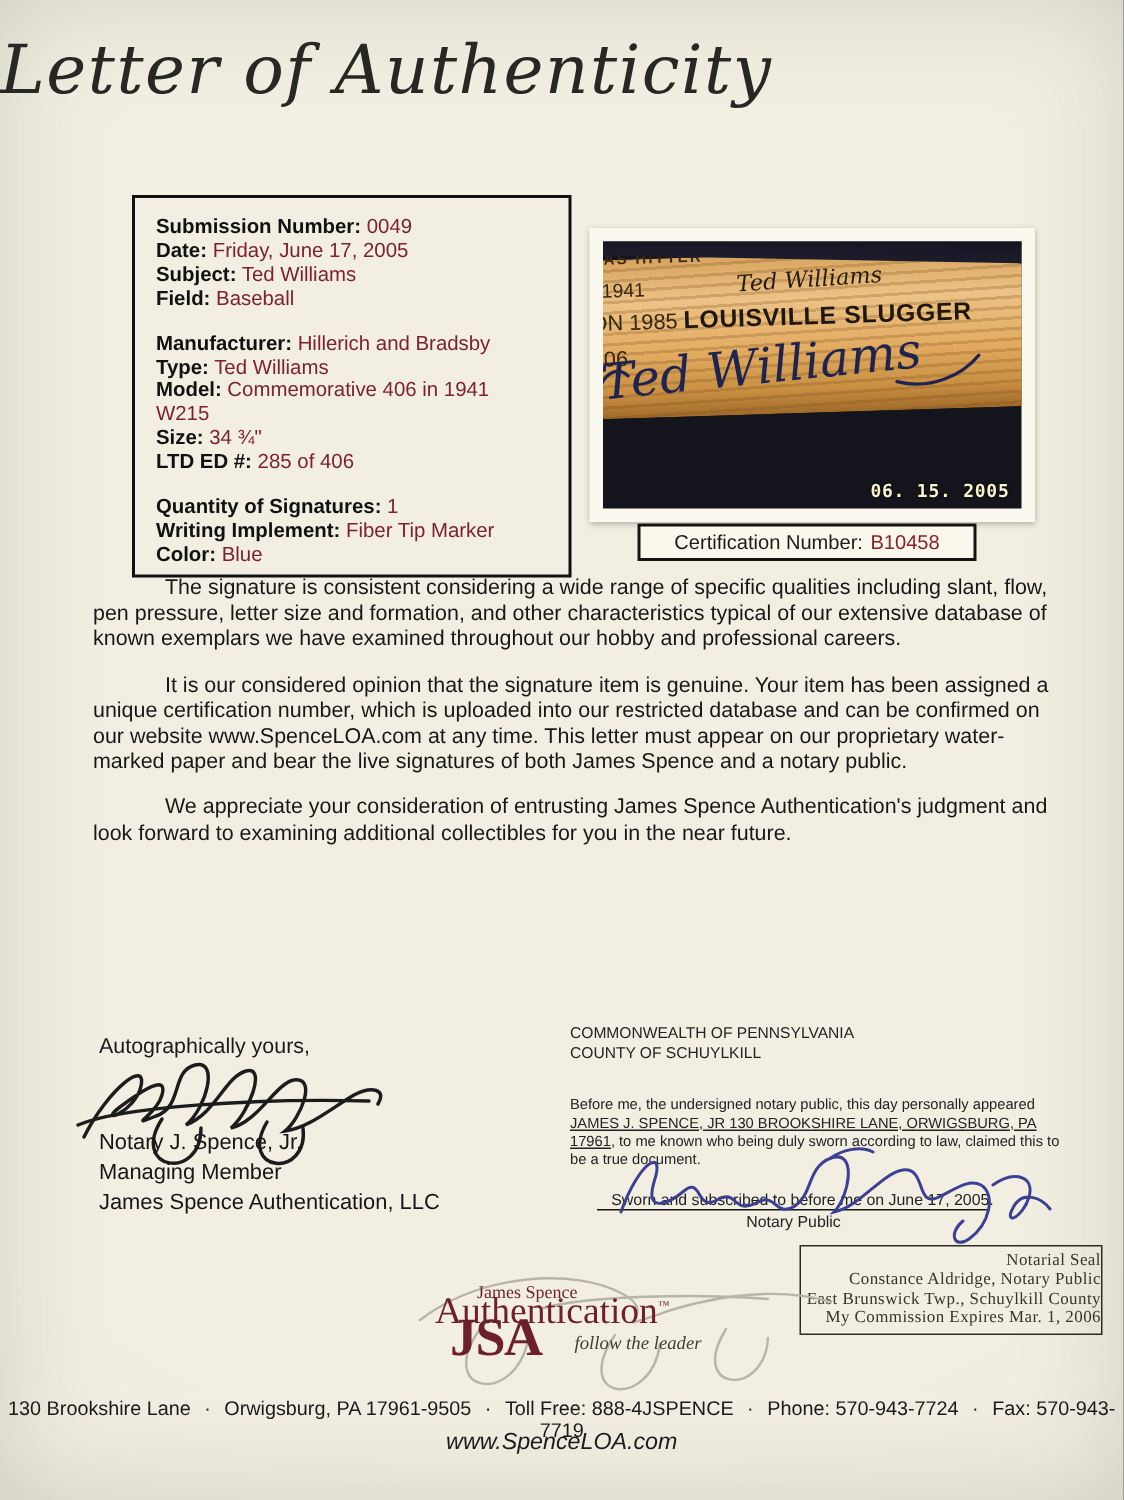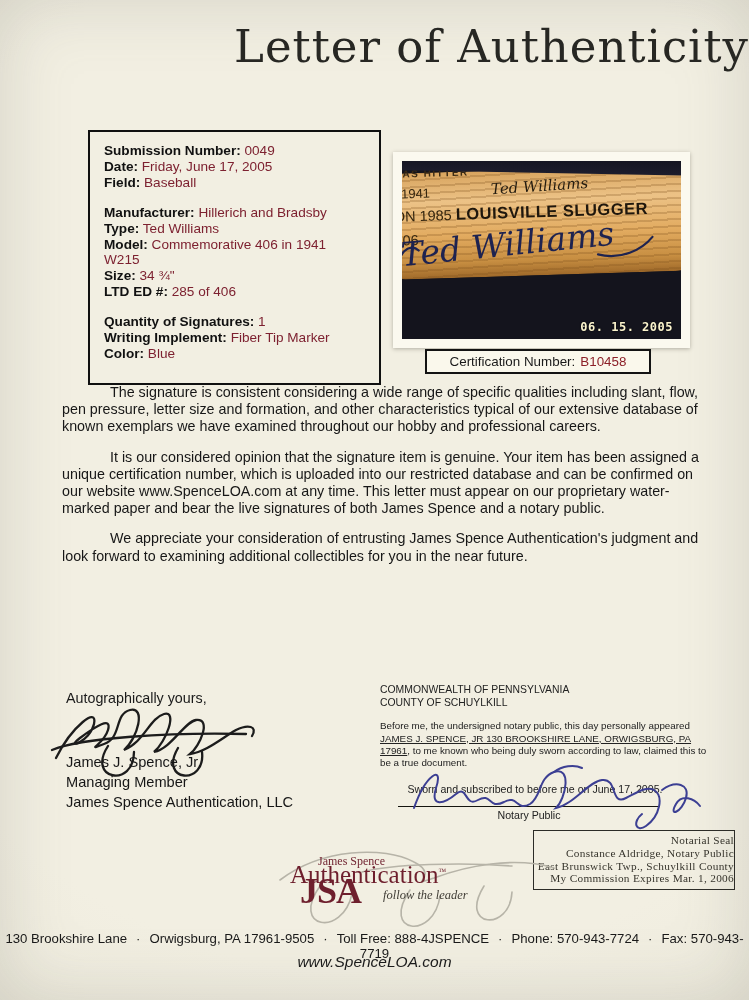--- a/index.html
+++ b/index.html
@@ -4,22 +4,22 @@
 <style>
   html,body{margin:0;padding:0;background:#888;}
   .page{
     position:relative;width:749px;height:1000px;overflow:hidden;
     background:
       radial-gradient(130% 95% at 50% 45%, #f2efe2 55%, #edeadc 76%, #e0ded0 90%, #c8c8ba 100%);
     box-shadow:inset 0 0 70px rgba(105,106,95,.22);
     font-family:"Liberation Sans", sans-serif;color:#1a1a1a;
   }
   .title{
-    position:absolute;top:20px;left:0;width:100%;text-align:right;
-    font-family:"DejaVu Serif", serif;font-size:45px;
+    position:absolute;top:20px;left:0;width:100%;text-align:left;
+    font-family:"DejaVu Serif", serif;font-style:italic;font-size:45px;
     letter-spacing:1px;color:#272723;
   }
   
   .info-box{
     position:absolute;left:88px;top:130px;width:261px;height:229px;
     border:2.5px solid #101010;padding:11px 14px;
     font-size:13.6px;line-height:15.9px;
   }
   .info-box .row .lbl{font-weight:bold;color:#111;}
   .info-box .row .val{color:#7d2130;}
@@ -70,21 +70,21 @@
     text-indent:48px;
   }
   .body-copy p.p4{margin-top:6px;}
   
   .salutation{position:absolute;left:66px;top:690px;font-size:14.3px;}
   .spence-sig{position:absolute;left:50px;top:698px;}
   .signoff-block{position:absolute;left:66px;top:752px;font-size:14.6px;line-height:20px;color:#161616;}
   
   .notary{position:absolute;left:380px;top:684px;width:338px;}
   .notary .caps{font-size:10.4px;line-height:12.6px;color:#222;}
-  .notary .statement{margin-top:11px;font-size:9.8px;line-height:12.4px;color:#222;}
+  .notary .statement{margin-top:22px;font-size:9.8px;line-height:12.4px;color:#222;}
   .notary .statement .u{text-decoration:underline;}
   .notary .sworn{margin-top:13px;text-align:center;font-size:10.6px;color:#222;width:310px;}
   .notary-line{position:absolute;left:398px;top:806px;width:262px;border-top:1.7px solid #15150f;}
   .notary-sig{position:absolute;left:404px;top:756px;}
   .notary-label{position:absolute;left:398px;top:809px;width:262px;text-align:center;font-size:10.6px;color:#222;}
   
   .seal-box{
     position:absolute;left:533px;top:830px;width:200px;height:55px;
     border:1.8px solid #2c2c27;padding-top:3px;
     font-family:Liberation Serif, serif;font-size:11.3px;line-height:12.8px;
@@ -105,20 +105,21 @@
 </head>
 <body>
 
 <div class="page">
 
   <div class="title">Letter of Authenticity</div>
 
   <div class="info-box">
     <div class="row"><span class="lbl">Submission Number:</span> <span class="val">0049</span></div>
     <div class="row"><span class="lbl">Date:</span> <span class="val">Friday, June 17, 2005</span></div>
+    <div class="row"><span class="lbl">Subject:</span> <span class="val">Ted Williams</span></div>
     <div class="row"><span class="lbl">Field:</span> <span class="val">Baseball</span></div>
     <div class="row gap"><span class="lbl">Manufacturer:</span> <span class="val">Hillerich and Bradsby</span></div>
     <div class="row"><span class="lbl">Type:</span> <span class="val">Ted Williams</span></div>
     <div class="row"><span class="lbl">Model:</span> <span class="val">Commemorative 406 in 1941 W215</span></div>
     <div class="row"><span class="lbl">Size:</span> <span class="val">34 ¾"</span></div>
     <div class="row"><span class="lbl">LTD ED #:</span> <span class="val">285 of 406</span></div>
     <div class="row gap"><span class="lbl">Quantity of Signatures:</span> <span class="val">1</span></div>
     <div class="row"><span class="lbl">Writing Implement:</span> <span class="val">Fiber Tip Marker</span></div>
     <div class="row"><span class="lbl">Color:</span> <span class="val">Blue</span></div>
   </div>
@@ -159,21 +160,21 @@
   <div class="salutation">Autographically yours,</div>
   <svg class="spence-sig" width="230" height="84" viewBox="0 0 230 84">
     <g fill="none" stroke="#1c1c1c" stroke-width="2.3" stroke-linecap="round">
       <path d="M6 60 C 22 28, 48 8, 44 26 C 40 44, 14 52, 30 40 C 46 28, 62 18, 58 32 C 54 46, 34 54, 54 46 C 72 40, 64 16, 80 12 C 96 8, 88 40, 74 52 C 94 44, 100 20, 114 16 C 128 12, 116 44, 104 54 C 122 50, 134 24, 146 22 C 162 20, 150 48, 140 56 C 156 54, 172 40, 186 32 C 198 26, 208 28, 202 38"></path>
       <path d="M58 48 C 36 82, 84 90, 84 54"></path>
       <path d="M128 50 C 108 84, 156 88, 152 54"></path>
       <path d="M2 52 C 30 40, 120 34, 196 36"></path>
     </g>
   </svg>
   <div class="signoff-block">
-    <div>James J. Spence, Jr.</div>
+    <div>Notary J. Spence, Jr.</div>
     <div>Managing Member</div>
     <div>James Spence Authentication, LLC</div>
   </div>
 
   <div class="notary">
     <div class="caps">COMMONWEALTH OF PENNSYLVANIA</div>
     <div class="caps">COUNTY OF SCHUYLKILL</div>
     <div class="statement">
       <span>Before me, the undersigned notary public, this day personally appeared </span><span class="u">JAMES J. SPENCE, JR 130 BROOKSHIRE LANE, ORWIGSBURG, PA  17961</span><span>, to me known who being duly sworn according to law, claimed this to be a true document.</span>
     </div>

